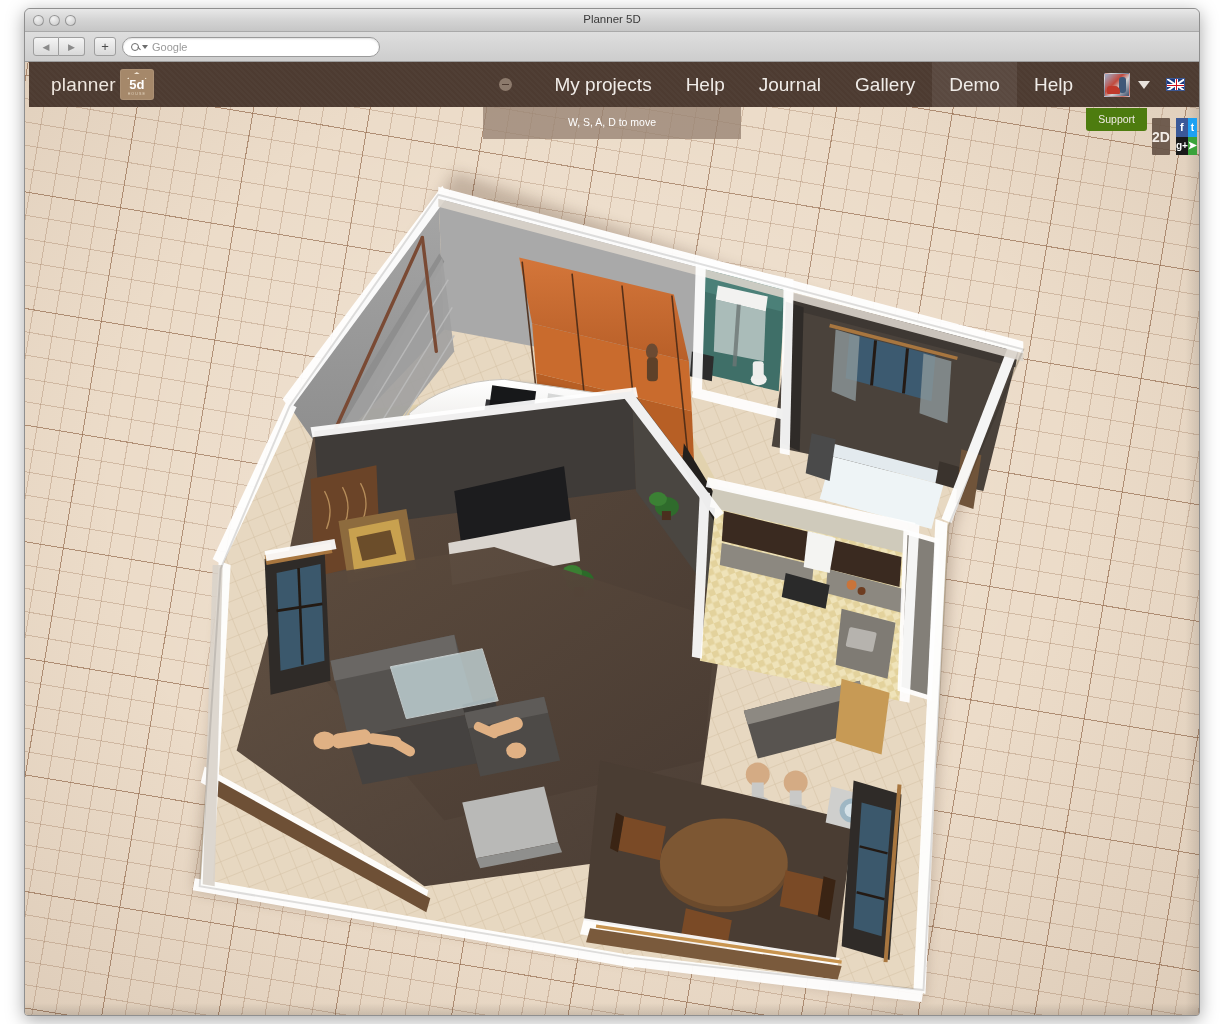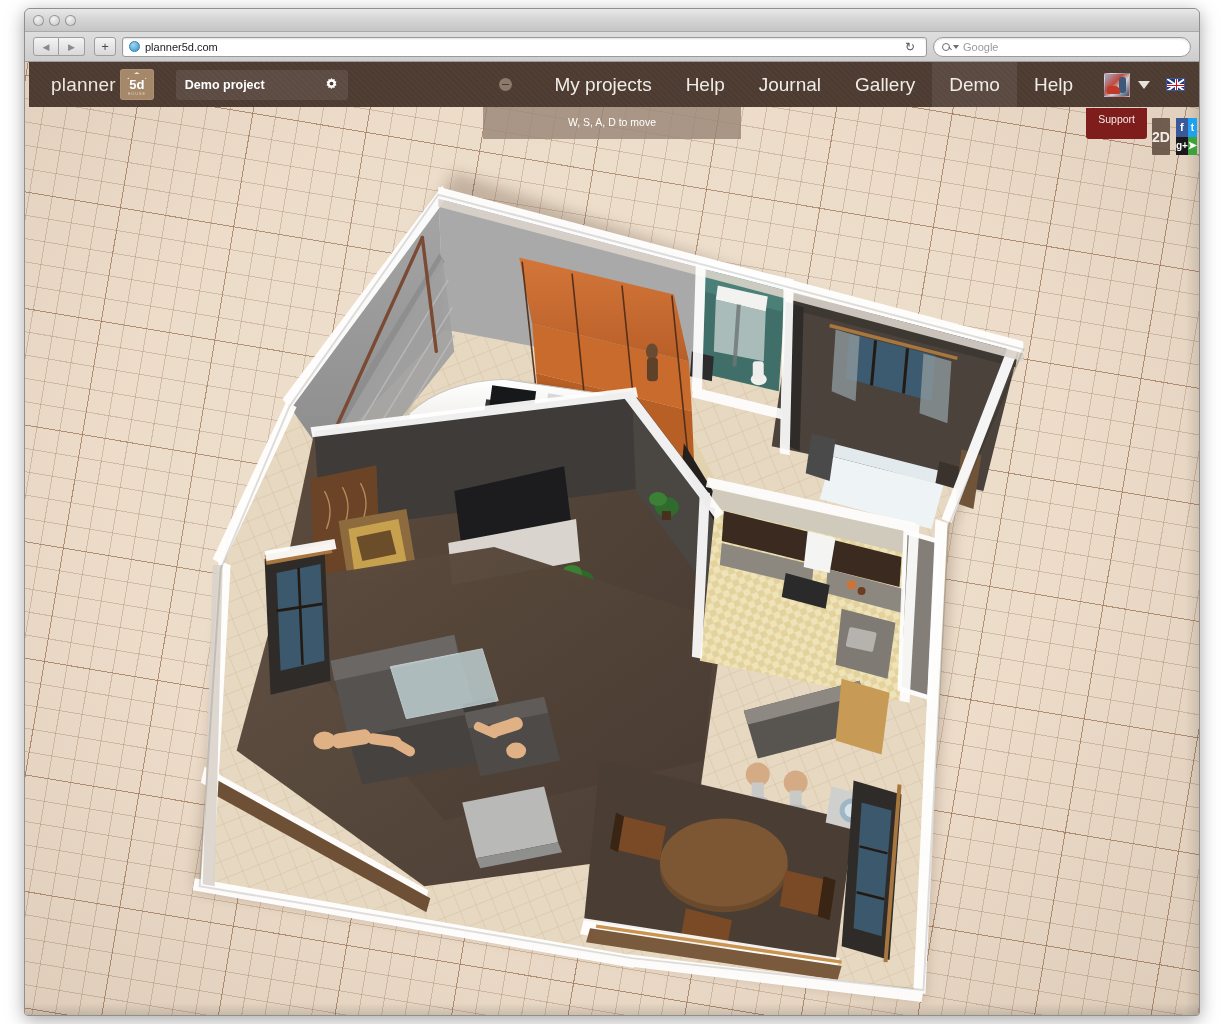--- a/index.html
+++ b/index.html
@@ -226,22 +226,22 @@
     position:absolute; left: 458px; top: 45px;
     width: 258px; padding: 7px 10px 9px;
     background: rgba(154,132,116,0.80);
     color:#ffffff; font-size:10.5px; line-height:1.55;
     text-align:center; z-index:19;
   }
 
   
   .support-tab {
     position:absolute; right: 52px; top: 46px;
-    background:#7f1d1d; color:#f1ebe5;
-    font-size:10.5px; padding: 5px 12px 14px;
+    background:#4d7c0f; color:#f1ebe5;
+    font-size:10.5px; padding: 5px 12px 6px;
     border-radius: 0 0 3px 3px; z-index:19;
   }
 
   
   .right-rail {
     position:absolute; right: 10px; top: 56px;
     width: 37px; display:flex; gap: 6px;
     z-index: 18;
   }
   .rail-btn {
@@ -286,33 +286,29 @@
 <body>
 
 <div class="os-window">
 
   <div class="titlebar">
     <div class="traffic">
       <div class="light"></div>
       <div class="light"></div>
       <div class="light"></div>
     </div>
+    <div class="win-title">Planner 5D</div>
   </div>
 
   <div class="browser-toolbar">
     <div class="nav-group">
       <div class="nav-btn">◀</div>
       <div class="nav-btn">▶</div>
     </div>
     <div class="plus-btn">+</div>
-    <div class="url-field">
-      <span class="globe-ico"></span>
-      <span class="url-text">planner5d.com</span>
-      <span class="reload-btn">↻</span>
-    </div>
     <div class="search-field">
       <span class="mag"></span>
       <span class="tri-dn"></span>
       <span class="search-ph">Google</span>
     </div>
   </div>
 
   <div class="viewport">
 
     <div class="grid-bg"></div>
@@ -624,29 +620,20 @@
 
       <div class="logo-wrap">
         <span class="logo-word">planner</span>
         <span class="logo-badge">
           <span class="roof"></span>
           <span class="num">5d</span>
           <span class="sub">HOUSE</span>
         </span>
       </div>
 
-      <div class="project-field">
-        <span class="project-name">Demo project</span>
-        <span class="gear">
-          <svg width="15" height="15" viewBox="0 0 20 20">
-            <path fill="#ffffff" d="M10 1.2l1.5 2.1 2.5-.6.3 2.6 2.4 1-1.2 2.3 1.2 2.3-2.4 1-.3 2.6-2.5-.6L10 16.1l-1.5-2.1-2.5.6-.3-2.6-2.4-1L4.5 8.7 3.3 6.4l2.4-1 .3-2.6 2.5.6z"></path>
-            <circle cx="10" cy="8.7" r="2.5" fill="#4d3b31"></circle>
-          </svg>
-        </span>
-      </div>
 
       <nav class="nav-menu">
         <span class="nav-dot"></span>
         <a class="nav-item">My projects</a>
         <a class="nav-item">Help</a>
         <a class="nav-item">Journal</a>
         <a class="nav-item">Gallery</a>
         <a class="nav-item active">Demo</a>
         <a class="nav-item">Help</a>
         <span class="avatar"></span>

